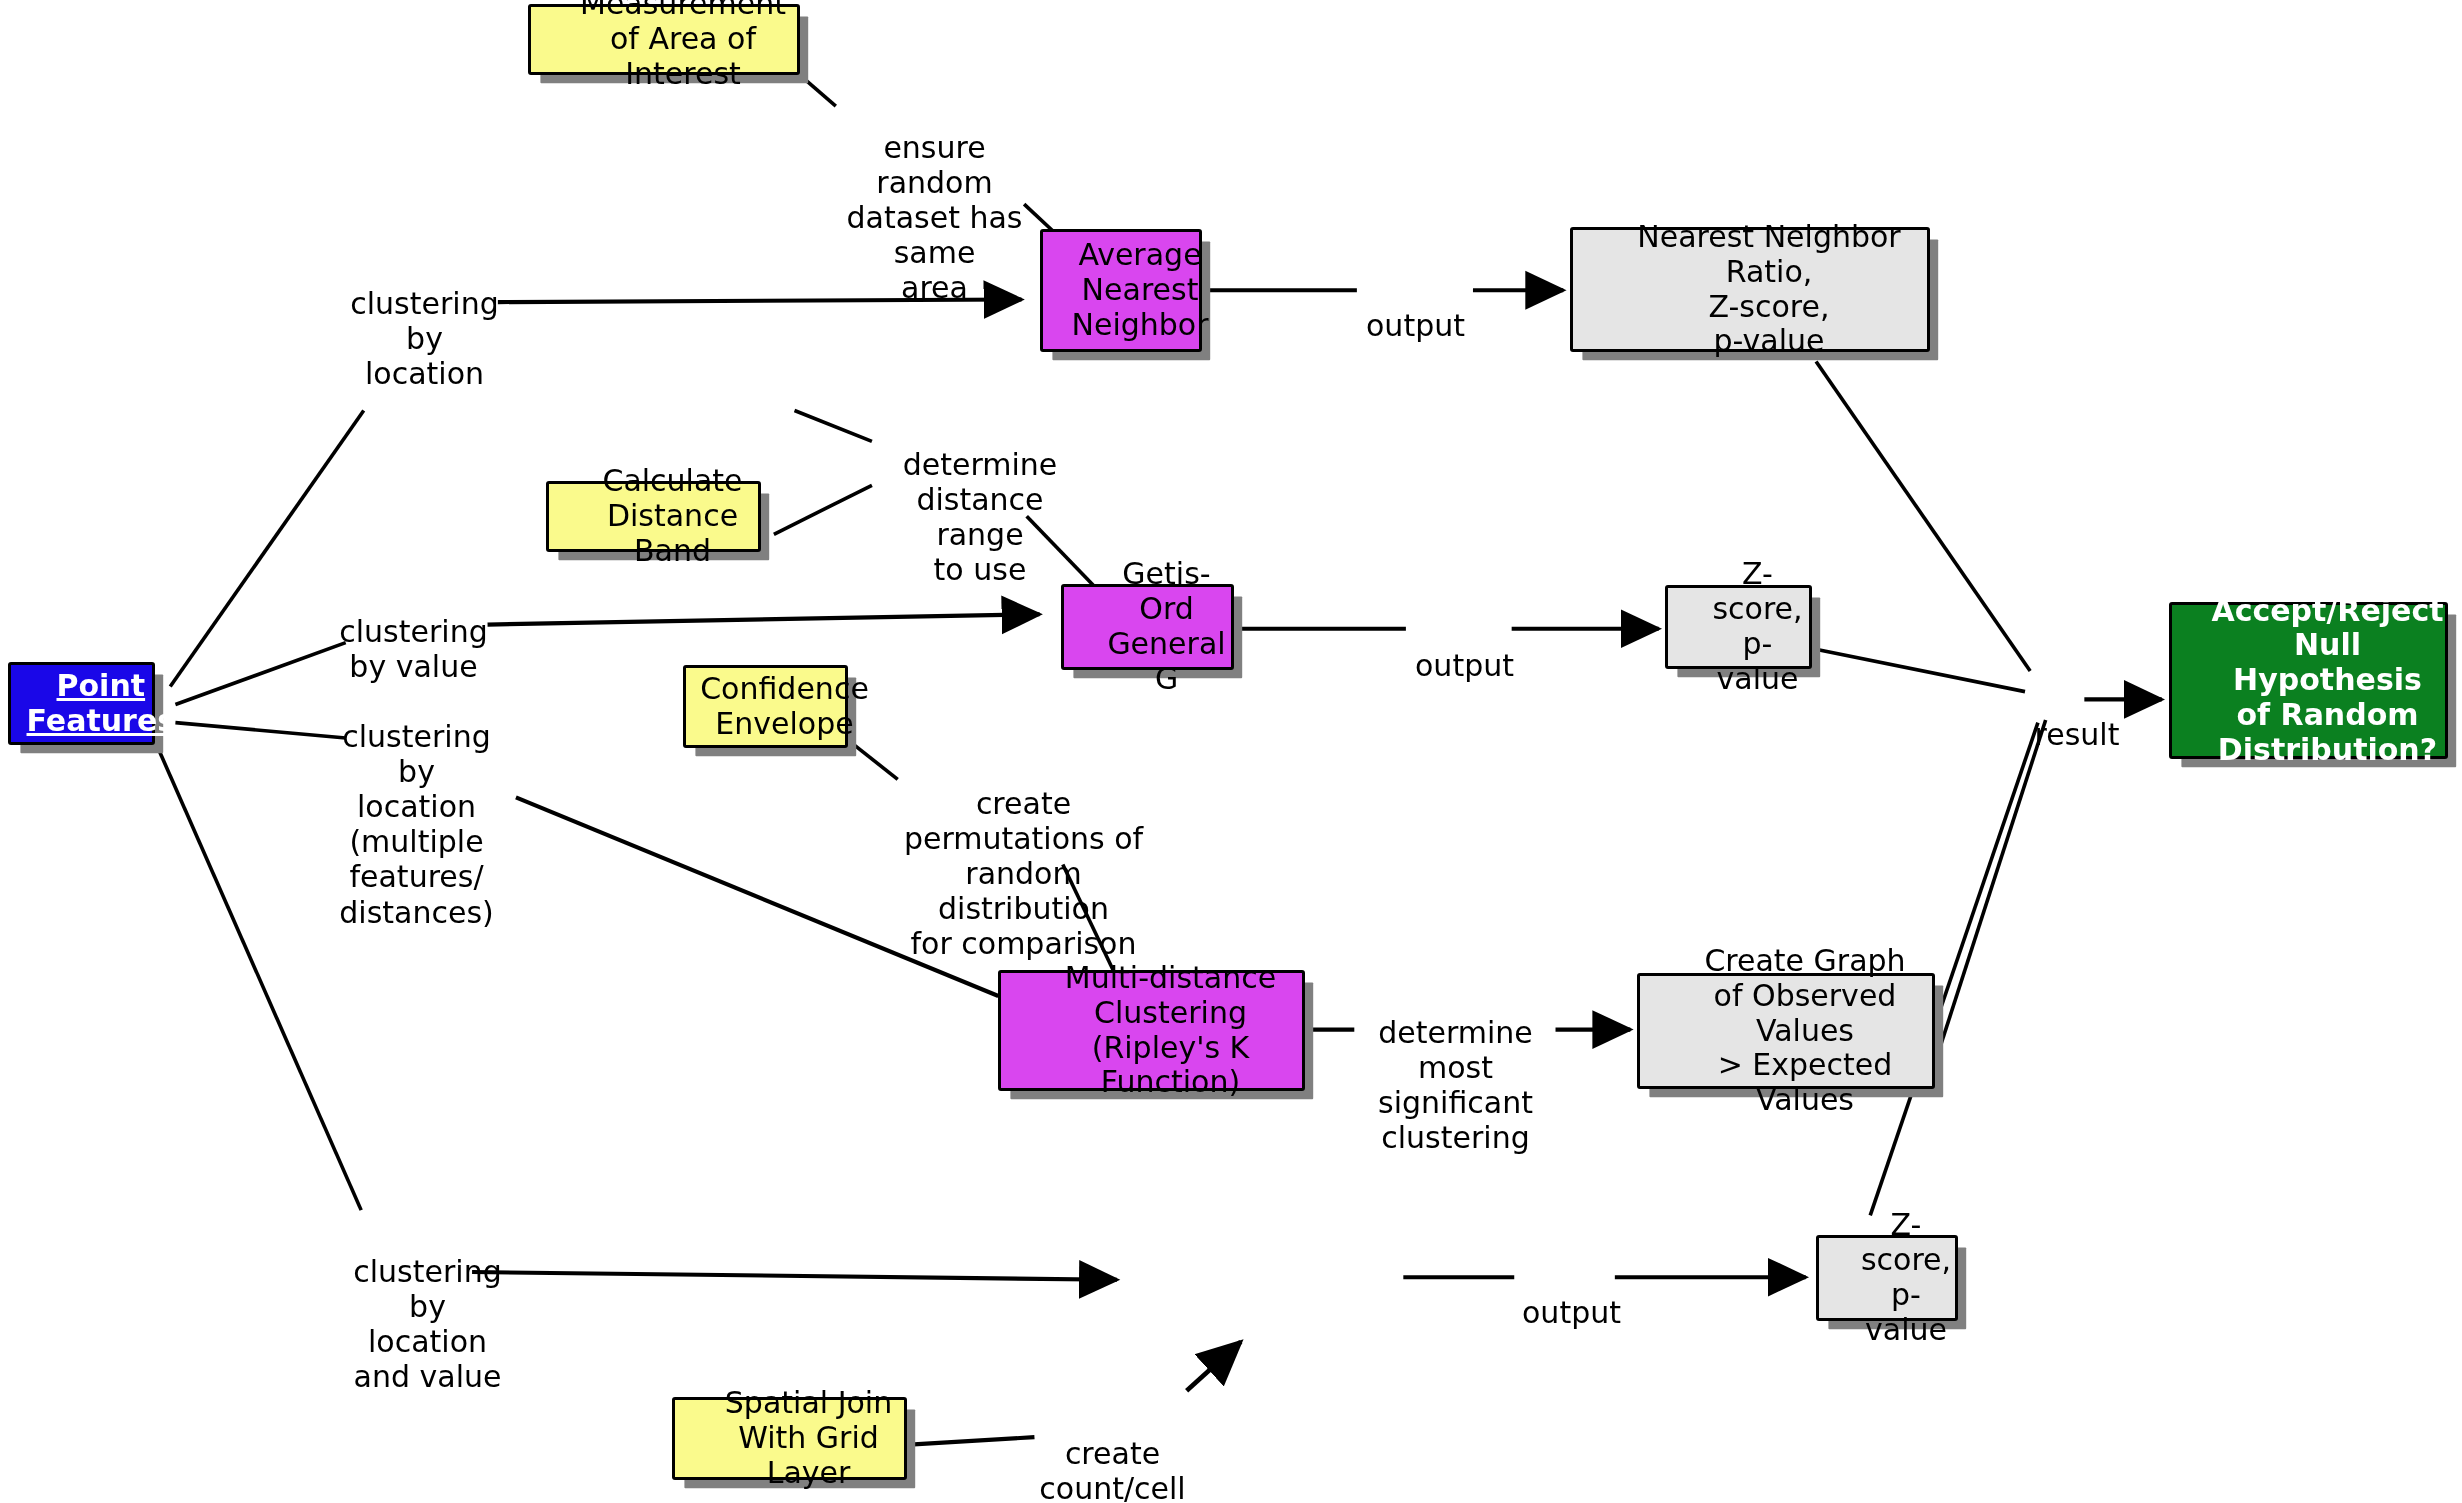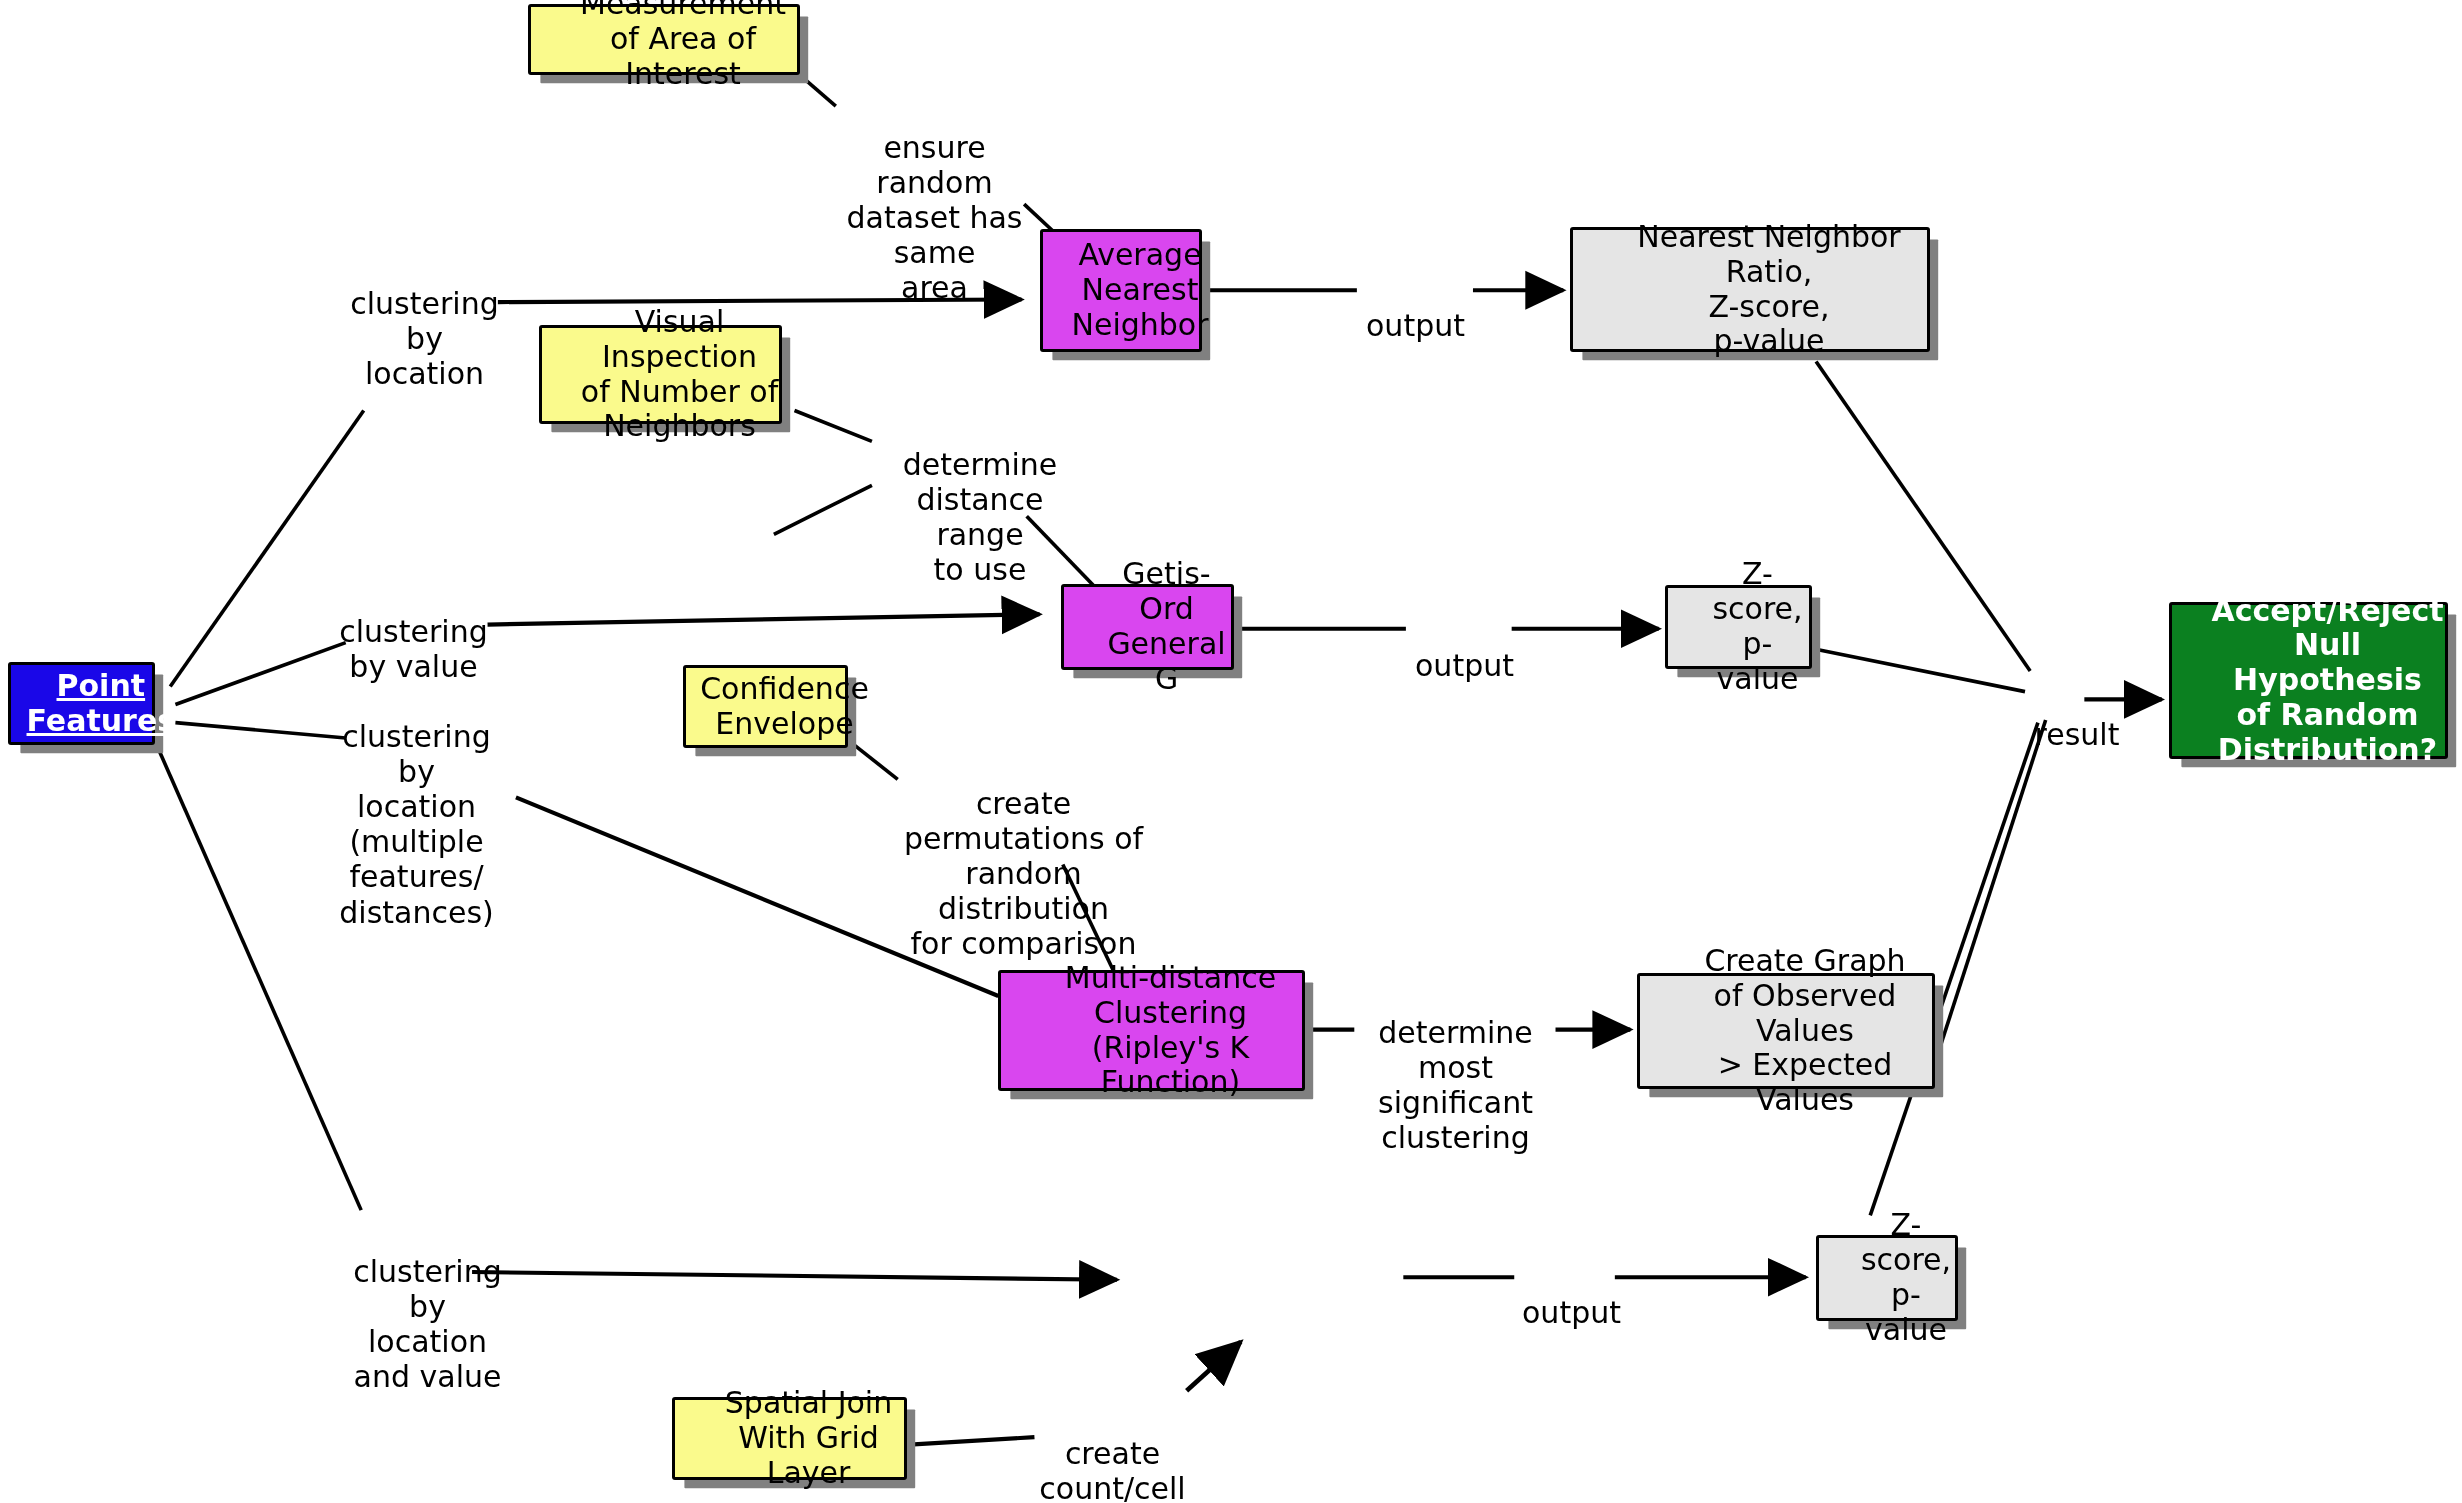--- a/index.html
+++ b/index.html
@@ -129,26 +129,25 @@
 Nearest
 Neighbor</span>
   </div>
 
   <div class="node n-green" style="left:1570px; top:227px; width:360px; height:125px; font-size:30px;">
     <span>Nearest Neighbor Ratio,
 Z-score,
 p-value</span>
   </div>
 
-  <div class="node n-yellow" style="left:539px; top:325px; width:243px; height:99px; font-size:30px;">
-    <span>Visual Inspection
-of Number of
-Neighbors</span>
-  </div>
-
+
+  <div class="node n-yellow" style="left:546px; top:481px; width:215px; height:71px; font-size:30px;">
+    <span>Calculate
+Distance Band</span>
+  </div>
 
   <div class="node n-orange" style="left:1061px; top:584px; width:173px; height:86px; font-size:30px;">
     <span>Getis-Ord
 General G</span>
   </div>
 
   <div class="node n-green" style="left:1665px; top:585px; width:147px; height:84px; font-size:30px;">
     <span>Z-score,
 p-value</span>
   </div>

